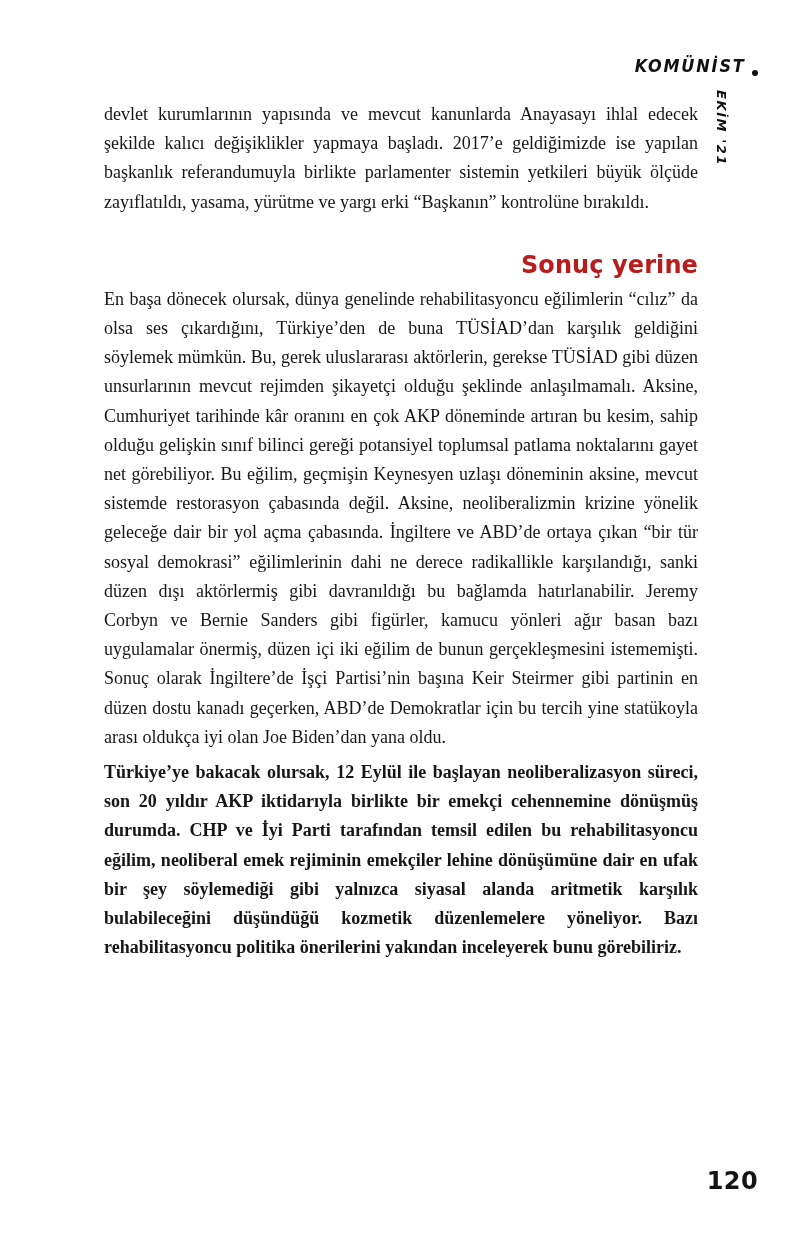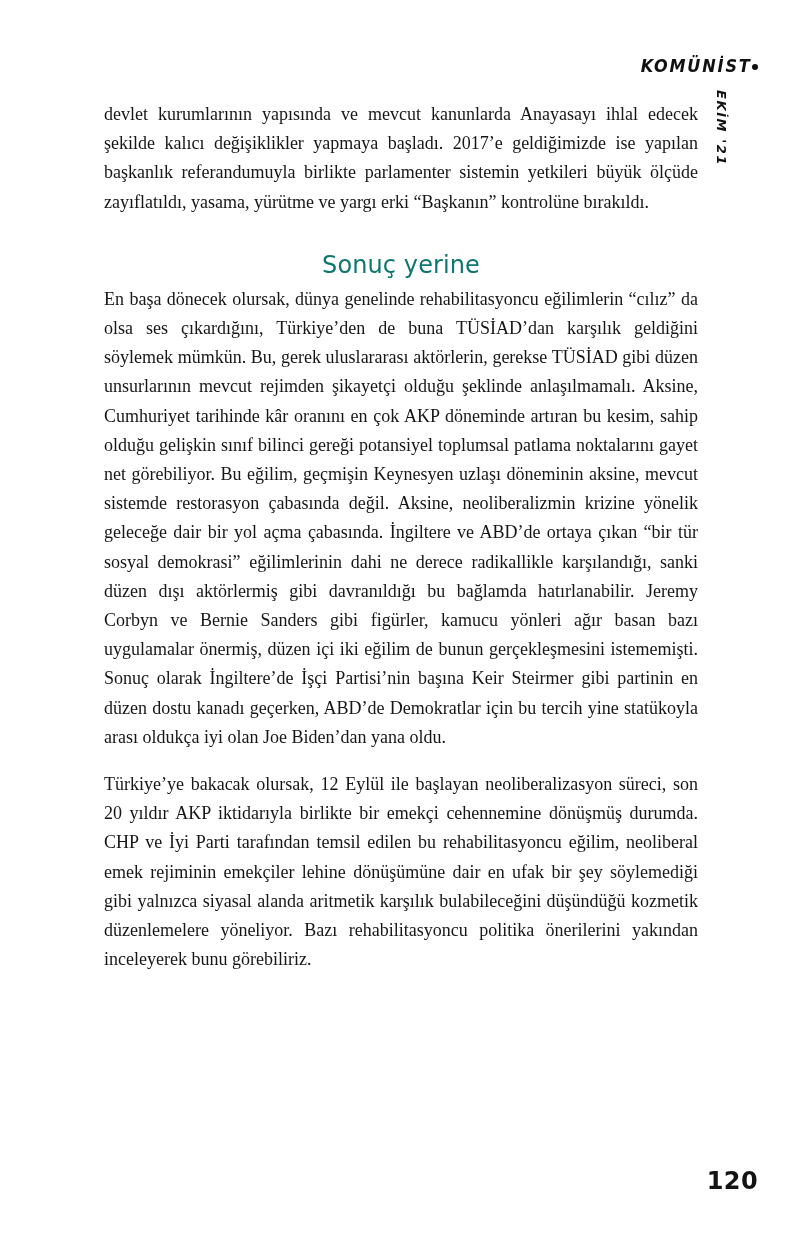--- a/index.html
+++ b/index.html
@@ -19,22 +19,22 @@
     color: #1a1a1a;
     box-sizing: border-box;
   }
 
   
   .running-head {
     position: absolute;
     top: 58px;
     right: 40px;
     display: flex;
-    align-items: center;
-    gap: 0;
+    align-items: flex-end;
+    gap: 6px;
   }
 
   .running-head-title {
     font-family: "DejaVu Sans", "Liberation Sans", sans-serif;
     font-style: italic;
     font-weight: 700;
     font-size: 17.5px;
     letter-spacing: 2.0px;
     color: #111111;
     line-height: 1;
@@ -91,32 +91,33 @@
     font-size: 18px;
     line-height: 29.2px;
     text-align: justify;
     text-justify: inter-word;
     hyphens: none;
     color: #161616;
     font-family: "Liberation Serif", "DejaVu Serif", serif;
   }
 
   .body-paragraph + .body-paragraph {
-    margin-top: 18px;
+    margin-top: 6px;
+    font-weight: bold;
   }
 
   .section-heading {
     margin: 33px 0 5px 0;
     font-family: "DejaVu Sans", "Liberation Sans", sans-serif;
-    font-weight: 400;
+    font-weight: 700;
     font-size: 24px;
     line-height: 30px;
     letter-spacing: 0.1px;
-    color: #0f766e;
-    text-align: center;
+    color: #b91c1c;
+    text-align: right;
   }
 
   .section-heading + .body-paragraph {
     margin-top: 3px;
   }
 
   
   .folio {
     position: absolute;
     right: 40px;

